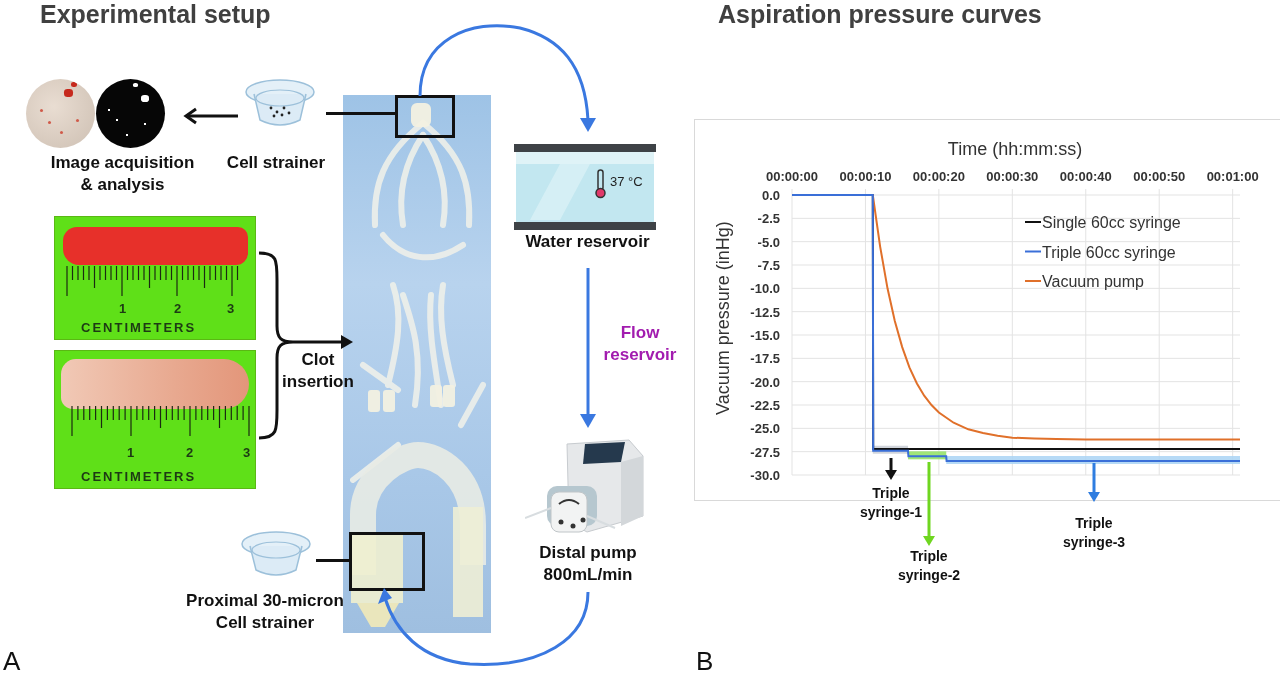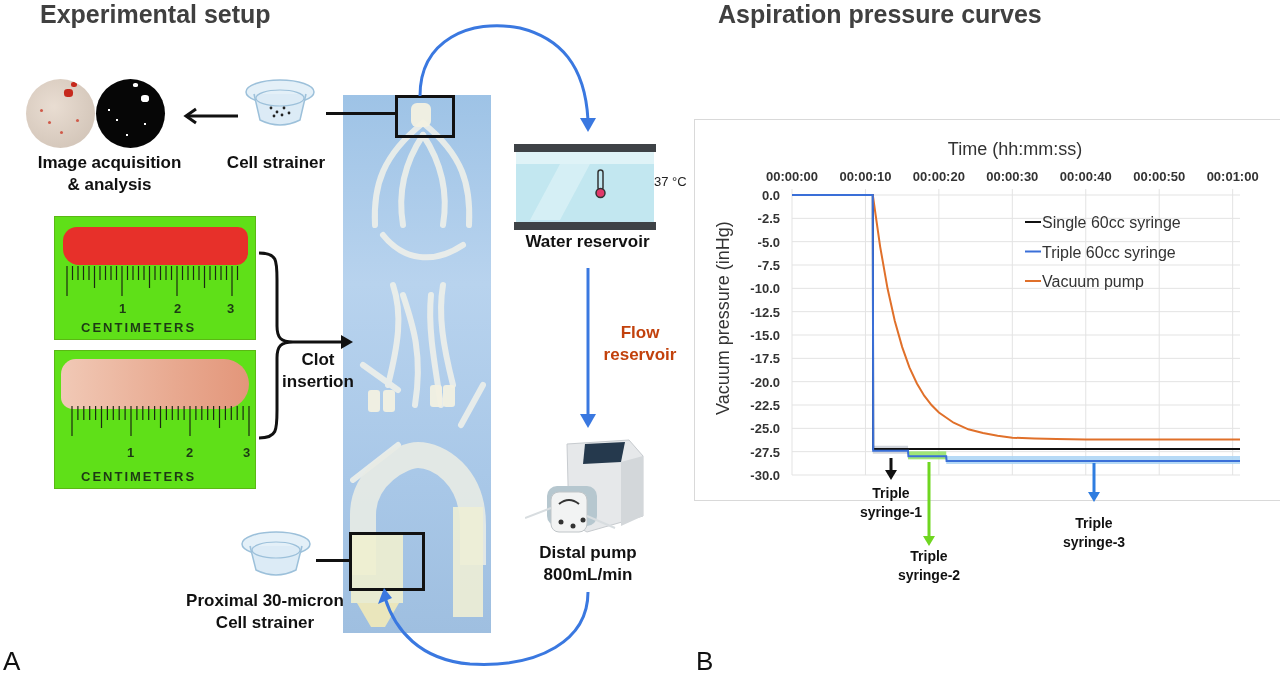--- a/index.html
+++ b/index.html
@@ -28,21 +28,21 @@
   <div style="position:absolute; left:34px; top:52px; width:3px; height:3px; background:#d05a4a; border-radius:50%;"></div>
 </div>
 <div class="abs" style="left:96px; top:79px; width:69px; height:69px; border-radius:50%; background:#060606; overflow:hidden;">
   <div style="position:absolute; left:45px; top:16px; width:8px; height:7px; background:#fff; border-radius:40%;"></div>
   <div style="position:absolute; left:37px; top:4px; width:5px; height:4px; background:#fff; border-radius:40%;"></div>
   <div style="position:absolute; left:12px; top:30px; width:2px; height:2px; background:#fff;"></div>
   <div style="position:absolute; left:20px; top:40px; width:2px; height:2px; background:#fff;"></div>
   <div style="position:absolute; left:48px; top:44px; width:2px; height:2px; background:#fff;"></div>
   <div style="position:absolute; left:30px; top:55px; width:2px; height:2px; background:#fff;"></div>
 </div>
-<div class="abs lbl" style="left:0px; top:152px; width:195px;padding-left:12px;">
+<div class="abs lbl" style="left:13px; top:152px; width:195px;padding-left:12px;">
   <div>Image acquisition</div>
   <div>&amp; analysis</div>
 </div>
 
 <svg class="abs" style="left:180px; top:106px;" width="60" height="20">
   <line x1="58" y1="10" x2="8" y2="10" stroke="#111" stroke-width="3"></line>
   <polyline points="16,3 6,10 16,17" fill="none" stroke="#111" stroke-width="3"></polyline>
 </svg>
 
 <svg class="abs" style="left:244px; top:78px;" width="72" height="52">
@@ -191,32 +191,32 @@
 
 <svg class="abs" style="left:510px; top:140px;" width="150" height="100">
   <rect x="4" y="4" width="142" height="8" fill="#3e4246"></rect>
   <rect x="6" y="12" width="138" height="70" fill="#bfe6ef" opacity="0.95"></rect>
   <rect x="6" y="12" width="138" height="12" fill="#dff3f7"></rect>
   <polygon points="50,24 80,24 50,80 20,80" fill="#e8f7fa" opacity="0.5"></polygon>
   <rect x="4" y="82" width="142" height="8" fill="#3e4246"></rect>
   <rect x="88" y="30" width="5" height="20" rx="2.5" fill="none" stroke="#333" stroke-width="1.5"></rect>
   <circle cx="90.5" cy="53" r="4.5" fill="#e0396a" stroke="#333" stroke-width="1.5"></circle>
 </svg>
-<div class="abs" style="left:610px; top:174px; font-size:13px; color:#222;margin-left:44px;">37 °C</div>
+<div class="abs" style="left:610px; top:174px; font-size:13px; color:#222;">37 °C</div>
 <div class="abs lbl" style="left:505px; top:231px; width:165px;">Water reservoir</div>
 
 <svg class="abs" style="left:0; top:0;" width="1280" height="679">
   <path d="M420,96 C420,40 470,18 520,28 C560,38 585,65 588,120" fill="none" stroke="#3a78e0" stroke-width="3"></path>
   <polygon points="580,118 596,118 588,132" fill="#3a78e0"></polygon>
   <line x1="588" y1="268" x2="588" y2="416" stroke="#3a78e0" stroke-width="3"></line>
   <polygon points="580,414 596,414 588,428" fill="#3a78e0"></polygon>
   <path d="M588,592 C588,640 540,668 470,664 C420,660 395,630 385,598" fill="none" stroke="#3a78e0" stroke-width="3"></path>
   <polygon points="378,604 392,598 384,588" fill="#3a78e0"></polygon>
 </svg>
-<div class="abs lbl" style="left:596px; top:322px; width:88px; color:#c2410c;">
+<div class="abs lbl" style="left:596px; top:322px; width:88px; color:#a21caf;">
   <div>Flow</div>
   <div>reservoir</div>
 </div>
 
 <svg class="abs" style="left:525px; top:432px;" width="120" height="110">
   <path d="M42,12 L104,8 L118,24 L118,84 L62,100 L44,90 Z" fill="#e6e8ea" stroke="#c7cbcf"></path>
   <path d="M60,12 L100,10 L96,30 L58,32 Z" fill="#25394d"></path>
   <path d="M96,30 L118,24 L118,84 L96,94 Z" fill="#d3d7da"></path>
   <rect x="22" y="54" width="50" height="40" rx="10" fill="#b6c7cf"></rect>
   <rect x="26" y="60" width="36" height="40" rx="8" fill="#f2f3f3" stroke="#c0c5c8"></rect>

